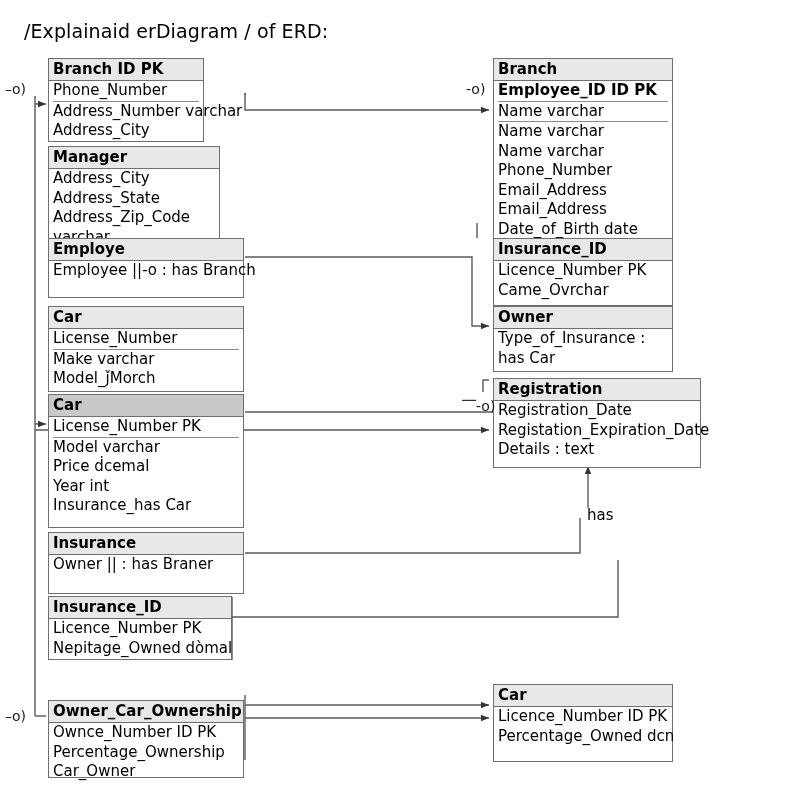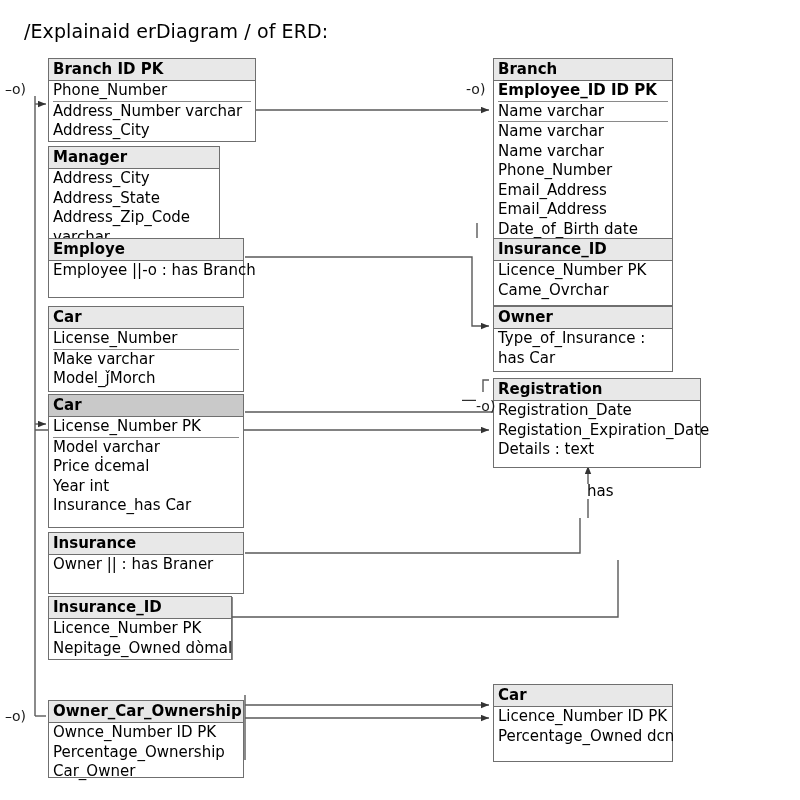--- a/index.html
+++ b/index.html
@@ -131,21 +131,21 @@
 
       <path d="M245,705 L489,705" marker-end="url(#arr)"></path>
       <path d="M245,718 L489,718" marker-end="url(#arr)"></path>
       <path d="M245,695 L245,760"></path>
 
       <path d="M489,380 L483,380 L483,392"></path>
       <path d="M477,223 L477,238"></path>
     </g>
   </svg>
 
-  <div class="entity" style="left:48px; top:58px; width:208px;">
+  <div class="entity" style="left:48px; top:58px; width:156px;">
     <div class="hdr">Branch ID PK</div>
     <div class="rows">
       <div class="row ruled">Phone_Number</div>
       <div class="row">Address_Number varchar</div>
       <div class="row">Address_City</div>
     </div>
   </div>
   <div class="marker" style="left:5px; top:82px;">–o)</div>
 
   <div class="entity" style="left:48px; top:146px; width:172px;">
@@ -244,21 +244,21 @@
 
   <div class="entity" style="left:493px; top:306px; width:180px; height:66px;">
     <div class="hdr">Owner</div>
     <div class="rows">
       <div class="row">Type_of_Insurance :</div>
       <div class="row">has Car</div>
     </div>
   </div>
   <div class="marker" style="left:462px; top:399px;">⎺-o)</div>
 
-  <div class="edge-label" style="left:586px; top:484px;text-align:center;">has</div>
+  <div class="edge-label" style="left:586px; top:508px;text-align:center;">has</div>
 
   <div class="entity" style="left:493px; top:684px; width:180px; height:78px;">
     <div class="hdr">Car</div>
     <div class="rows">
       <div class="row">Licence_Number ID PK</div>
       <div class="row">Percentage_Owned dcn</div>
     </div>
   </div>
 
 </div>

